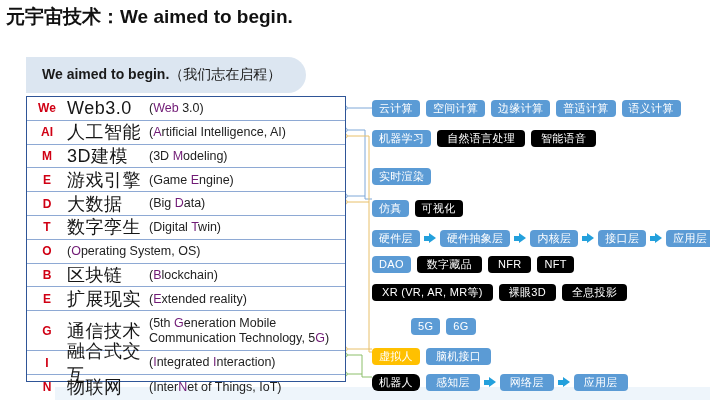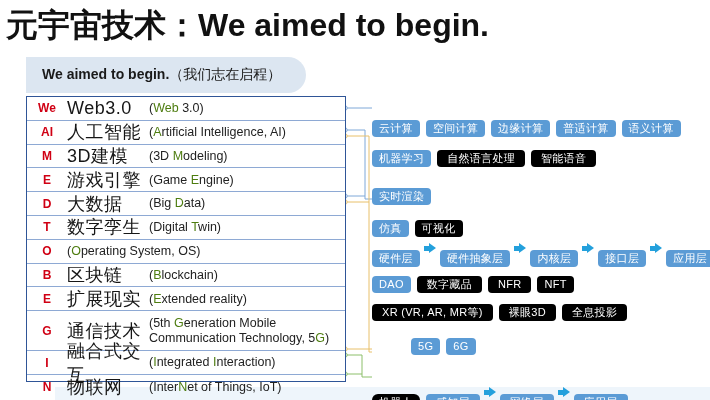--- a/index.html
+++ b/index.html
@@ -6,21 +6,21 @@
   body{
     width:710px;height:400px;
     background:#ffffff;
     font-family:"Liberation Sans","DejaVu Sans",sans-serif;
     overflow:hidden;
     position:relative;
   }
   
   #main-title{
     position:absolute;left:6px;top:4px;
-    font-size:32px;font-weight:bold;color:#111111;
+    font-size:19px;font-weight:bold;color:#111111;
     letter-spacing:0px;white-space:nowrap;
   }
   
   #subtitle-bar{
     position:absolute;left:26px;top:57px;
     width:280px;height:36px;
     background:#dce6f1;
     border-radius:0 18px 18px 0;
     display:flex;align-items:center;
   }
@@ -64,21 +64,21 @@
     flex:none;
   }
   .c-cn{
     width:82px;font-size:18px;color:#161616;flex:none;
     letter-spacing:0.5px;
   }
   .c-en{
     flex:1;font-size:12.5px;color:#222222;line-height:1.15;
     padding-right:4px;
   }
-  .c-en .hl{color:#4d7c0f;}
+  .c-en .hl{color:#701a75;}
 
   
   #connectors{
     position:absolute;left:0;top:0;width:710px;height:400px;
     pointer-events:none;z-index:2;
   }
 
   
   #tag-panel{
     position:absolute;left:372px;top:96px;width:338px;height:290px;
@@ -89,21 +89,20 @@
     white-space:nowrap;
   }
   .tag{
     display:inline-flex;align-items:center;justify-content:center;
     height:17px;padding:0 7px;margin-right:6px;
     border-radius:4px;
     background:#5b9bd5;color:#ffffff;
     font-size:11px;line-height:1;
     letter-spacing:0.3px;
     box-sizing:border-box;
-    margin-top:20px;
   }
   .tag.lightblue{background:#000000;}
   .tag.orange{background:#ffc000;color:#ffffff;}
   .tag.green{background:#000000;color:#ffffff;border-radius:6px;}
   .tag.wide{padding:0 10px;}
   .arrow{
     display:inline-block;width:13px;height:11px;margin:0 3px 0 -2px;
     position:relative;flex:none;
   }
   .arrow::before{
@@ -272,20 +271,24 @@
     </div>
     <div class="tagrow" style="top: 188px;">
       <span class="tag lightblue wide">XR (VR, AR, MR等)</span>
       <span class="tag lightblue wide">裸眼3D</span>
       <span class="tag lightblue wide">全息投影</span>
     </div>
     <div class="tagrow" style="top: 222px; padding-left: 39px;">
       <span class="tag">5G</span>
       <span class="tag">6G</span>
     </div>
+    <div class="tagrow" style="top: 252px;">
+      <span class="tag orange">虚拟人</span>
+      <span class="tag wide">脑机接口</span>
+    </div>
     <div class="tagrow" style="top: 278px;">
       <span class="tag green">机器人</span>
       <span class="tag wide">感知层</span>
       <span class="arrow"></span>
       <span class="tag wide">网络层</span>
       <span class="arrow"></span>
       <span class="tag wide">应用层</span>
     </div>
   </div>
 

